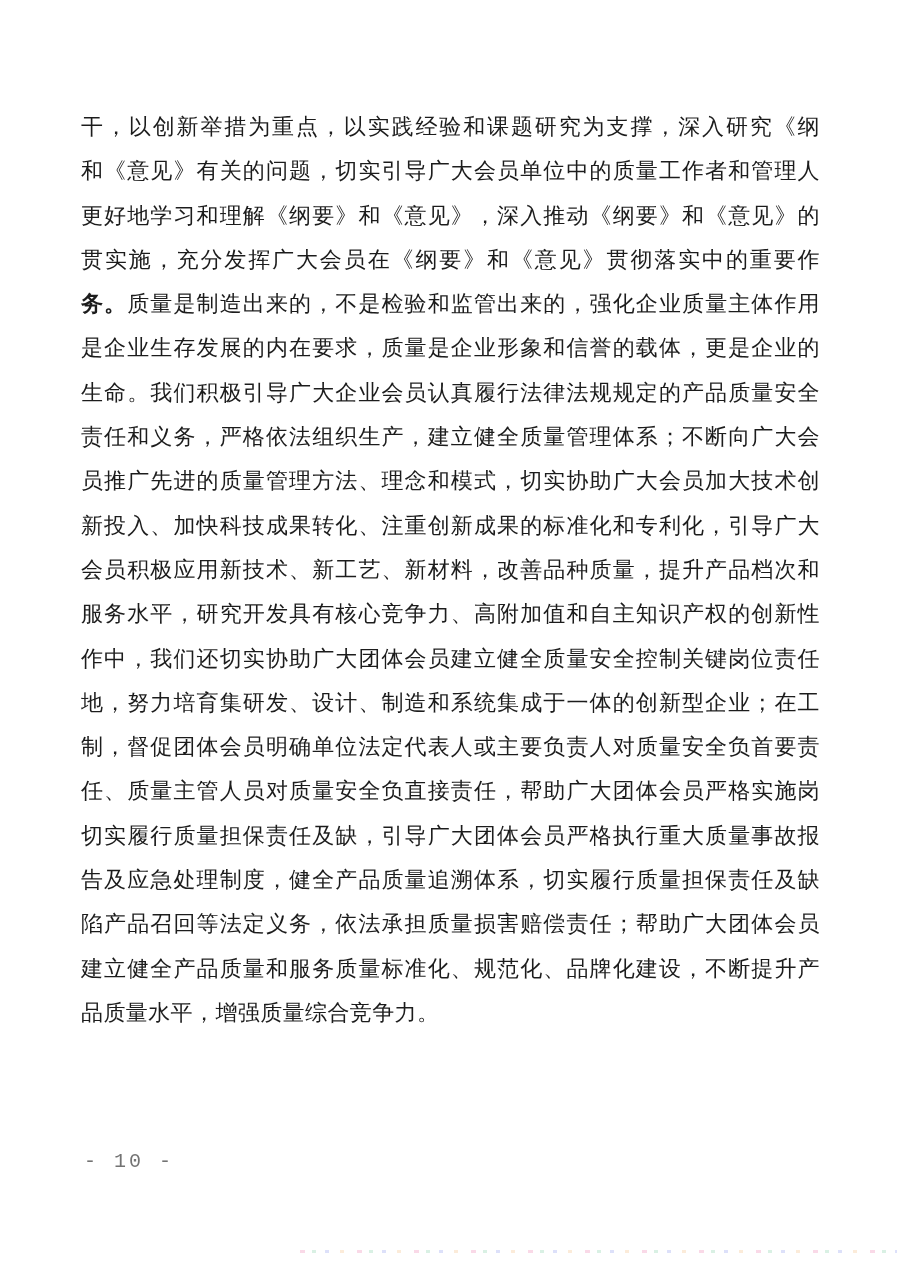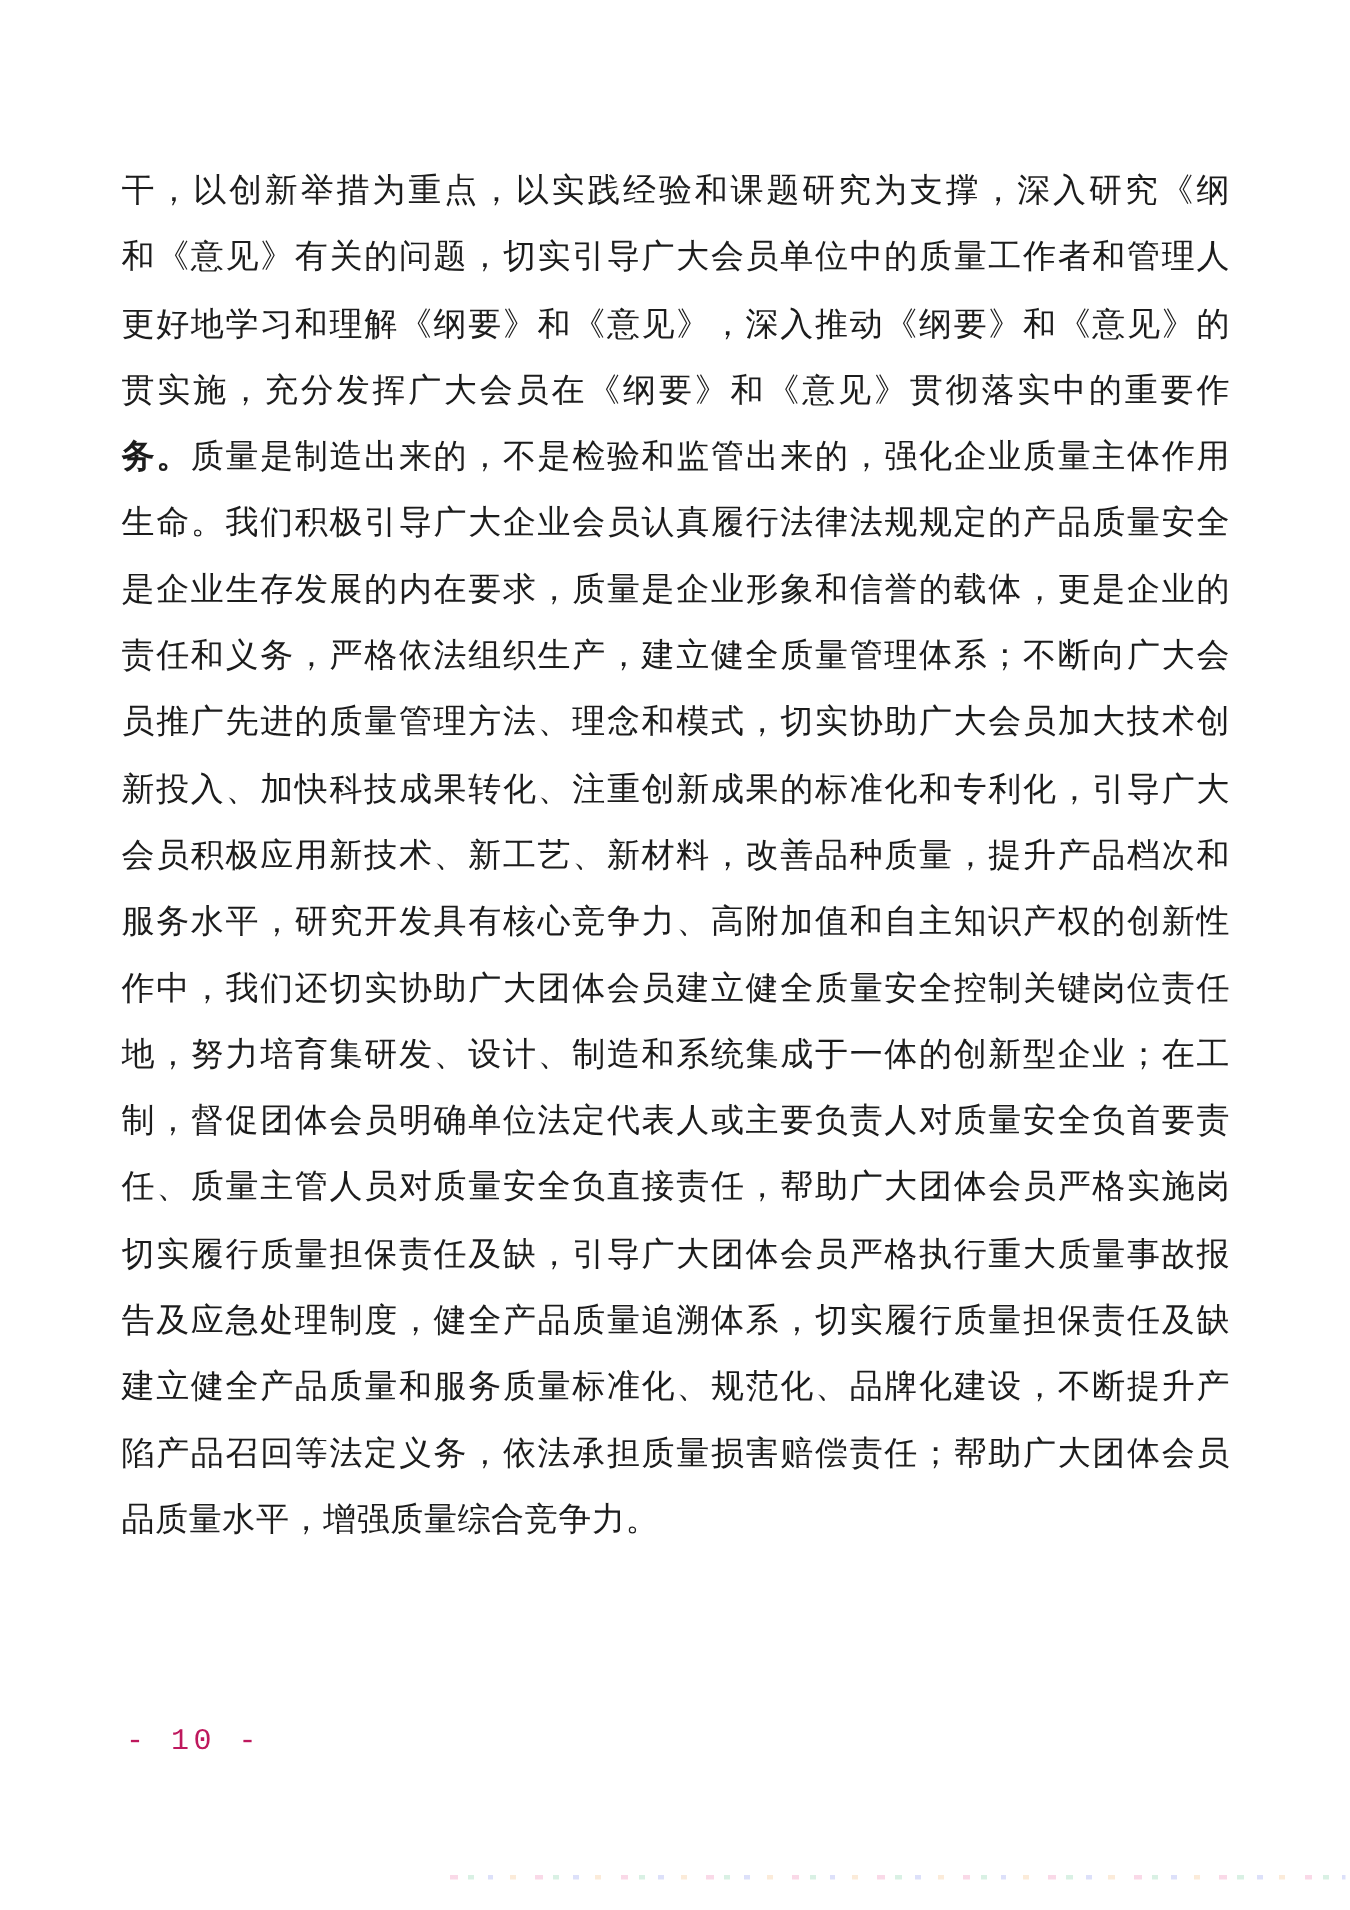--- a/index.html
+++ b/index.html
@@ -43,21 +43,21 @@
   }
   .line .bold {
     font-weight: bold;
   }
   .page-number {
     position: absolute;
     left: 84px;
     top: 1150px;
     font-family: "Liberation Mono", "DejaVu Sans Mono", monospace;
     font-size: 20px;
-    color: #be185d;
+    color: #737373;
     letter-spacing: 3px;
     white-space: pre;
   }
   .scan-noise {
     position: absolute;
     left: 300px;
     top: 1250px;
     width: 597px;
     height: 3px;
     background: repeating-linear-gradient(90deg,
@@ -75,32 +75,32 @@
 </head>
 <body>
 
 <div class="page">
   <div class="text-block">
       <div class="line"><span>干，以创新举措为重点，以实践经验和课题研究为支撑，深入研究《纲要》</span></div>
       <div class="line"><span>和《意见》有关的问题，切实引导广大会员单位中的质量工作者和管理人员</span></div>
       <div class="line"><span>更好地学习和理解《纲要》和《意见》，深入推动《纲要》和《意见》的宣</span></div>
       <div class="line"><span>贯实施，充分发挥广大会员在《纲要》和《意见》贯彻落实中的重要作用。</span></div>
       <div class="line"><span class="bold">务。</span><span>质量是制造出来的，不是检验和监管出来的，强化企业质量主体作用</span></div>
+      <div class="line"><span>是企业生存发展的内在要求，质量是企业形象和信誉的载体，更是企业的</span></div>
       <div class="line"><span>生命。我们积极引导广大企业会员认真履行法律法规规定的产品质量安全</span></div>
-      <div class="line"><span>是企业生存发展的内在要求，质量是企业形象和信誉的载体，更是企业的</span></div>
       <div class="line"><span>责任和义务，严格依法组织生产，建立健全质量管理体系；不断向广大会</span></div>
       <div class="line"><span>员推广先进的质量管理方法、理念和模式，切实协助广大会员加大技术创</span></div>
       <div class="line"><span>新投入、加快科技成果转化、注重创新成果的标准化和专利化，引导广大</span></div>
       <div class="line"><span>会员积极应用新技术、新工艺、新材料，改善品种质量，提升产品档次和</span></div>
       <div class="line"><span>服务水平，研究开发具有核心竞争力、高附加值和自主知识产权的创新性</span></div>
       <div class="line"><span>作中，我们还切实协助广大团体会员建立健全质量安全控制关键岗位责任</span></div>
       <div class="line"><span>地，努力培育集研发、设计、制造和系统集成于一体的创新型企业；在工</span></div>
       <div class="line"><span>制，督促团体会员明确单位法定代表人或主要负责人对质量安全负首要责</span></div>
       <div class="line"><span>任、质量主管人员对质量安全负直接责任，帮助广大团体会员严格实施岗</span></div>
       <div class="line"><span>切实履行质量担保责任及缺，引导广大团体会员严格执行重大质量事故报</span></div>
       <div class="line"><span>告及应急处理制度，健全产品质量追溯体系，切实履行质量担保责任及缺</span></div>
+      <div class="line"><span>陷产品召回等法定义务，依法承担质量损害赔偿责任；帮助广大团体会员</span></div>
       <div class="line"><span>建立健全产品质量和服务质量标准化、规范化、品牌化建设，不断提升产</span></div>
-      <div class="line"><span>陷产品召回等法定义务，依法承担质量损害赔偿责任；帮助广大团体会员</span></div>
       <div class="line last"><span>品质量水平，增强质量综合竞争力。</span></div>
     </div>
   <div class="page-number">- 10 -</div>
   <div class="scan-noise"></div>
 </div>
 
 </body></html>

